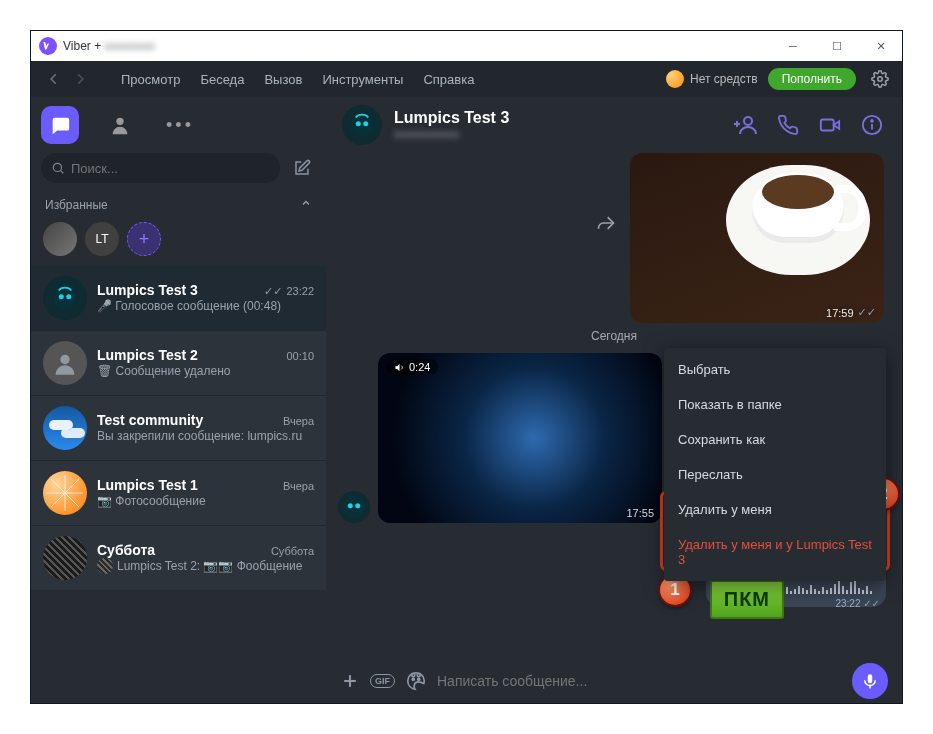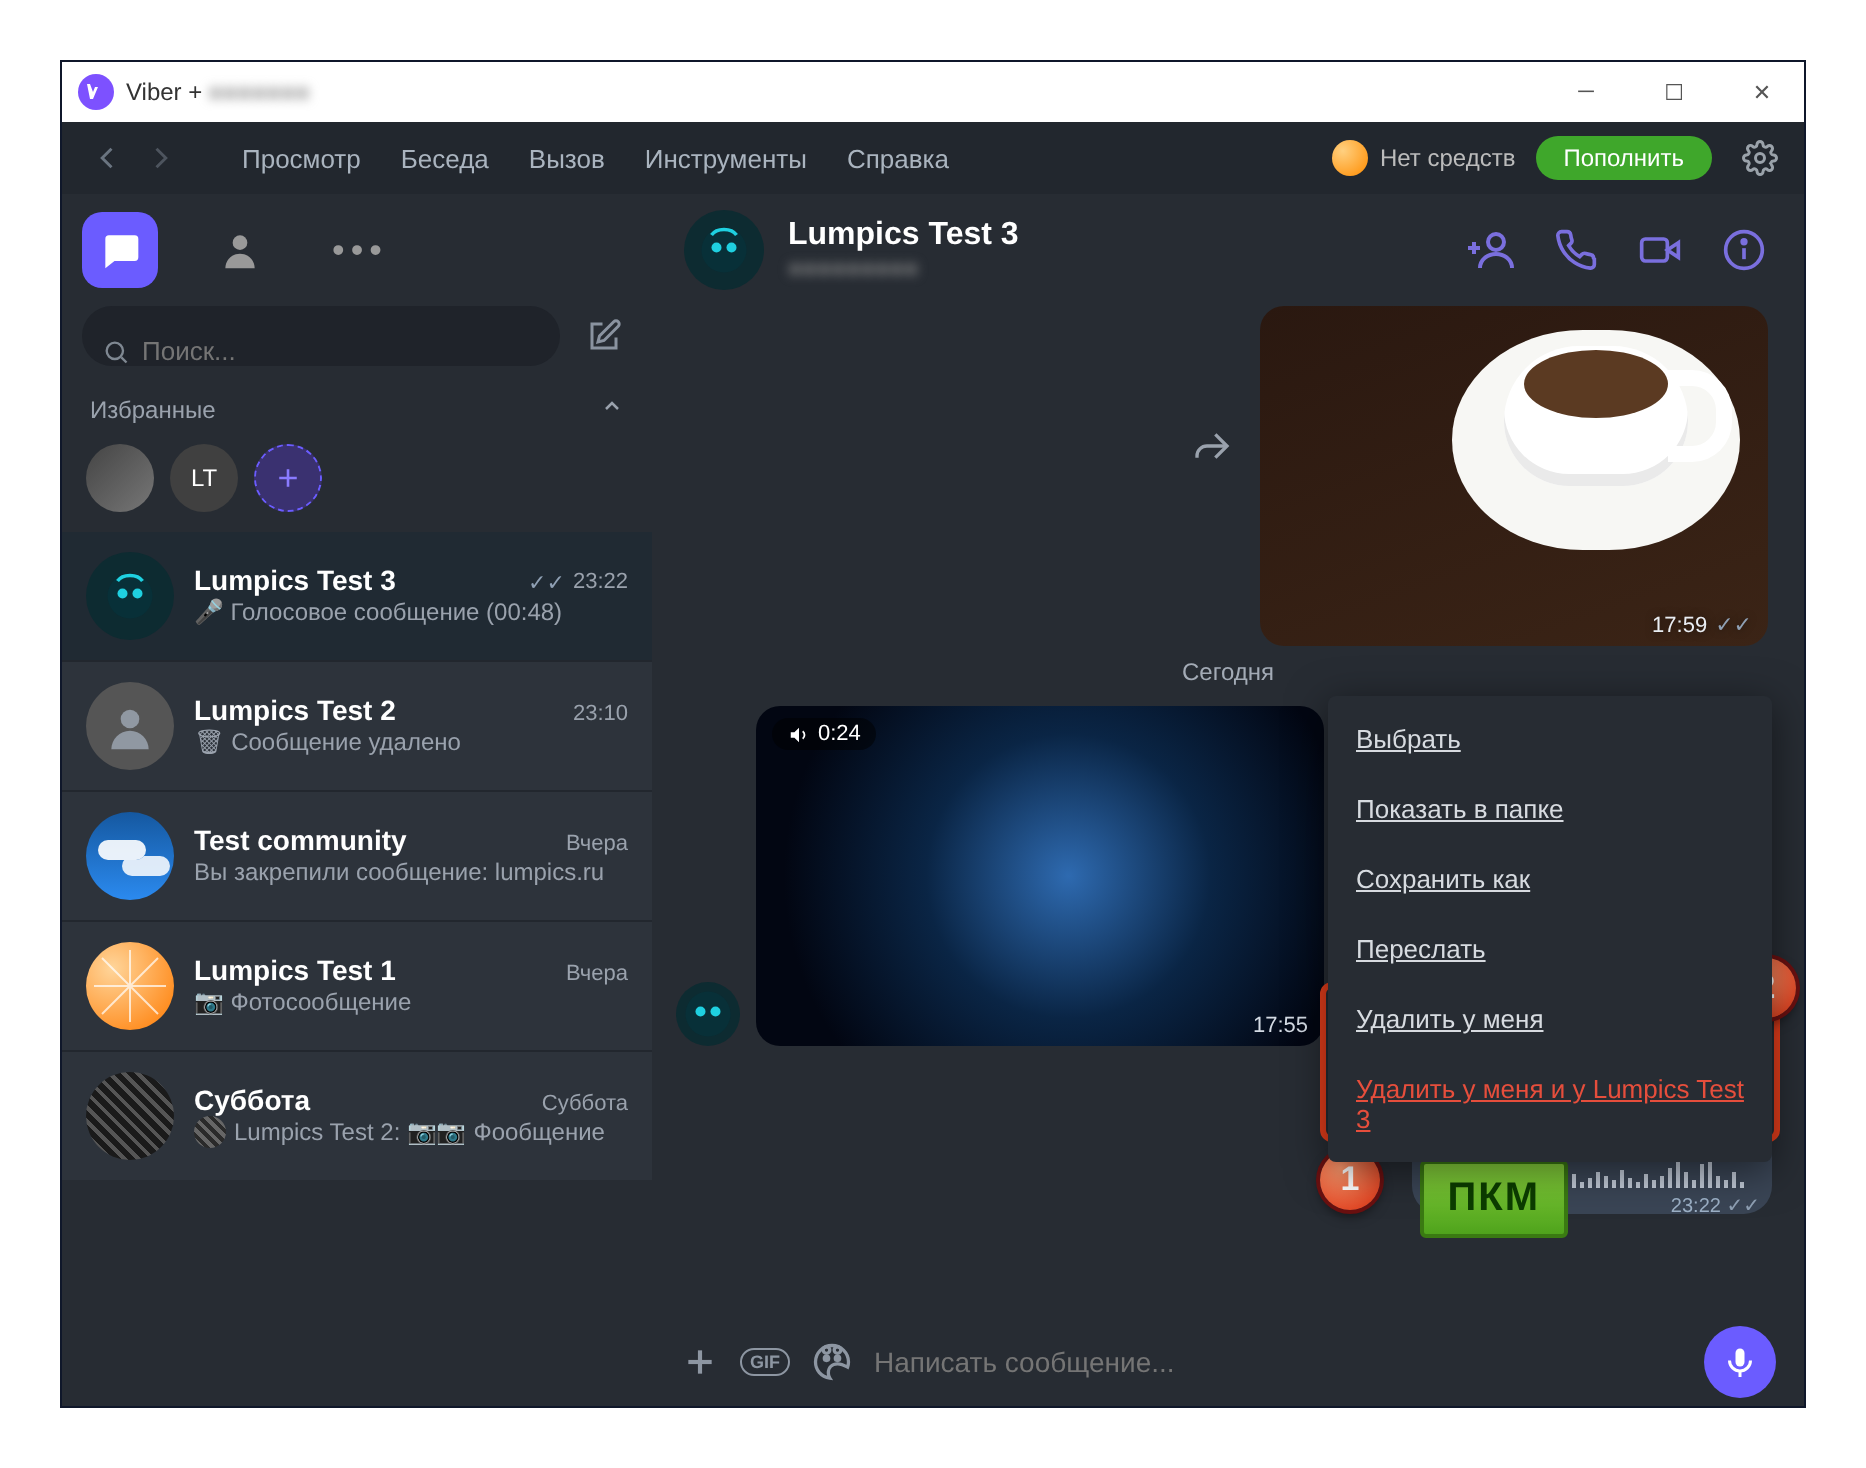--- a/index.html
+++ b/index.html
@@ -19,21 +19,21 @@
   .orange-circle{width:18px;height:18px;border-radius:50%;background:radial-gradient(circle at 30% 30%,#ffd080,#ff8c00);}
   .topup{background:#3fa72b;color:#fff;border-radius:14px;padding:4px 14px;font-size:12px;margin-left:10px;cursor:pointer;}
   .gear{width:24px;height:24px;margin-left:12px;color:#9aa2aa;cursor:pointer;display:flex;align-items:center;justify-content:center;}
   .appbody{flex:1;display:flex;overflow:hidden;}
   .sidebar{width:295px;background:#272c33;display:flex;flex-direction:column;color:#d7dbe0;}
   .tabrow{height:56px;display:flex;align-items:center;padding:0 10px;gap:22px;}
   .tab-icon{width:38px;height:38px;border-radius:10px;display:flex;align-items:center;justify-content:center;color:#999;}
   .tab-icon.active{background:#6b5cff;color:#fff;}
   .dots{font-size:18px;letter-spacing:3px;}
   .searchrow{display:flex;align-items:center;gap:8px;padding:0 10px 8px;}
-  .searchbox{flex:1;background:#1f232a;border-radius:16px;height:30px;display:flex;align-items:flex-end;padding:0 10px;color:#7f8892;font-size:13px;}
+  .searchbox{flex:1;background:#1f232a;border-radius:16px;height:30px;display:flex;align-items:center;padding:0 10px;color:#7f8892;font-size:13px;}
   .searchbox svg{margin-right:6px;}
   .compose{width:28px;height:28px;display:flex;align-items:center;justify-content:center;color:#8a93a0;cursor:pointer;}
   .favhdr{display:flex;align-items:center;justify-content:space-between;padding:6px 14px;font-size:12px;color:#9aa2ad;}
   .favrow{display:flex;align-items:center;gap:8px;padding:4px 12px 10px;}
   .fav-avatar{width:34px;height:34px;border-radius:50%;display:flex;align-items:center;justify-content:center;font-size:12px;color:#fff;}
   .f1{background:linear-gradient(135deg,#444,#777);}
   .f2{background:#404040;}
   .fav-add{width:34px;height:34px;border-radius:50%;background:#3a3170;border:1px dashed #6b5cff;display:flex;align-items:center;justify-content:center;color:#8a7bff;font-size:18px;cursor:pointer;}
   .chatlist{flex:1;overflow:hidden;}
   .chatitem{display:flex;align-items:center;padding:10px 12px;gap:10px;cursor:pointer;}
@@ -78,21 +78,21 @@
 
   .voice-wrap{position:absolute;bottom:52px;right:16px;}
   .voice{width:180px;height:48px;background:#3a4555;border-radius:14px;display:flex;align-items:center;padding:6px 10px;gap:8px;}
   .playbtn{width:30px;height:30px;border-radius:50%;border:2px solid #c9d1dc;display:flex;align-items:center;justify-content:center;color:#e6eaef;cursor:pointer;}
   .wave{flex:1;height:22px;position:relative;}
   .wave span{position:absolute;bottom:0;width:2px;background:#c0c9d6;}
   .voice-meta{position:absolute;bottom:-2px;left:44px;right:6px;display:flex;justify-content:space-between;font-size:10px;color:#9cb0c6;gap:28px;}
   .share-ic2{position:absolute;bottom:60px;right:212px;color:#9aa2ad;cursor:pointer;}
 
   .ctxmenu{position:absolute;top:195px;right:16px;width:222px;background:#272c33;border-radius:4px;box-shadow:0 4px 20px rgba(0,0,0,.5);z-index:10;color:#d7dbe0;font-size:13px;padding:4px 0;}
-  .ctxmenu .mi{padding:10px 14px;cursor:pointer;text-decoration:underline;}
+  .ctxmenu .mi{padding:10px 14px;cursor:pointer;}
   .ctxmenu .danger{color:#e64e3c;}
   .redbox{position:absolute;border:3px solid #e43d1b;border-radius:6px;pointer-events:none;}
 
   .marker{position:absolute;width:30px;height:30px;border-radius:50%;display:flex;align-items:center;justify-content:center;font-weight:bold;color:#fff;font-size:17px;box-shadow:0 0 0 2px #6a1010,0 3px 6px rgba(0,0,0,.5);background:radial-gradient(circle at 35% 30%,#ff9a6e,#d82e0f);}
   .pkm{position:absolute;padding:6px 12px;background:linear-gradient(#87d13c,#4fa31c);color:#0c3d00;font-weight:bold;font-size:20px;border:2px solid #3a7a12;border-radius:3px;letter-spacing:1px;}
 
   .inputbar{height:44px;display:flex;align-items:center;gap:10px;padding:0 14px;color:#8d96a2;}
   .inputbar .icb{cursor:pointer;display:flex;align-items:center;}
   .msginput{flex:1;background:none;border:none;color:#c7cedb;font-size:14px;outline:none;}
   .micbtn{width:36px;height:36px;border-radius:50%;background:#6b5cff;display:flex;align-items:center;justify-content:center;color:#fff;cursor:pointer;}
@@ -224,21 +224,21 @@
               <div class="avatar gray">
                 <svg width="28" height="28" viewBox="0 0 24 24" fill="#9098a2">
                   <circle cx="12" cy="9" r="4"></circle>
                   <path d="M4 22c0-4.4 3.6-8 8-8s8 3.6 8 8"></path>
                 </svg>
               </div>
               <div class="chatbody">
                 <div class="row1">
                   <div class="name">Lumpics Test 2</div>
                   <div class="time">
-                    <span>23:10</span>
+                    <span>00:10</span>
                   </div>
                 </div>
                 <div class="row2">🗑 Сообщение удалено</div>
               </div>
             </div>
             <div class="chatitem">
               <div class="avatar sky"></div>
               <div class="chatbody">
                 <div class="row1">
                   <div class="name">Test community</div>

